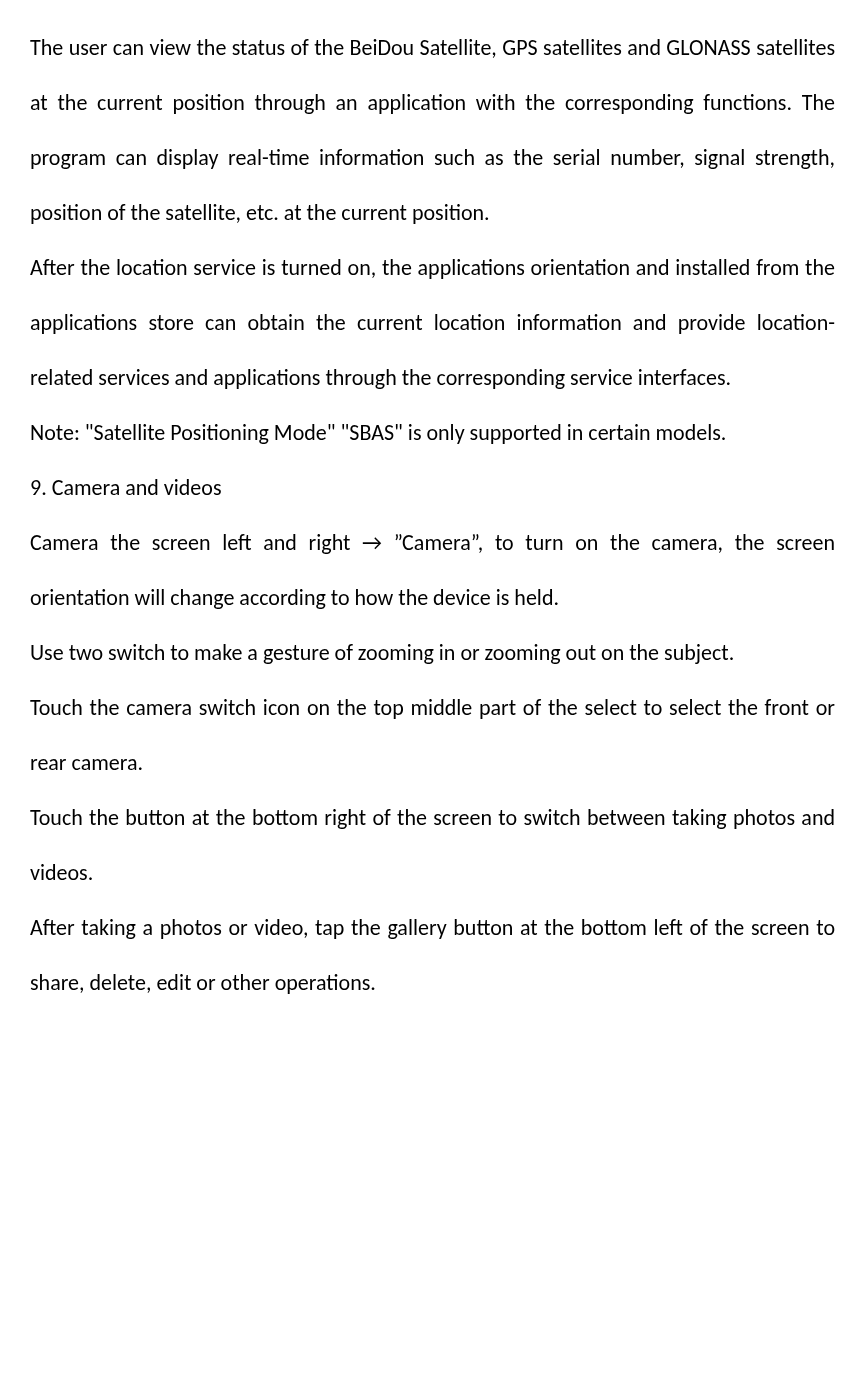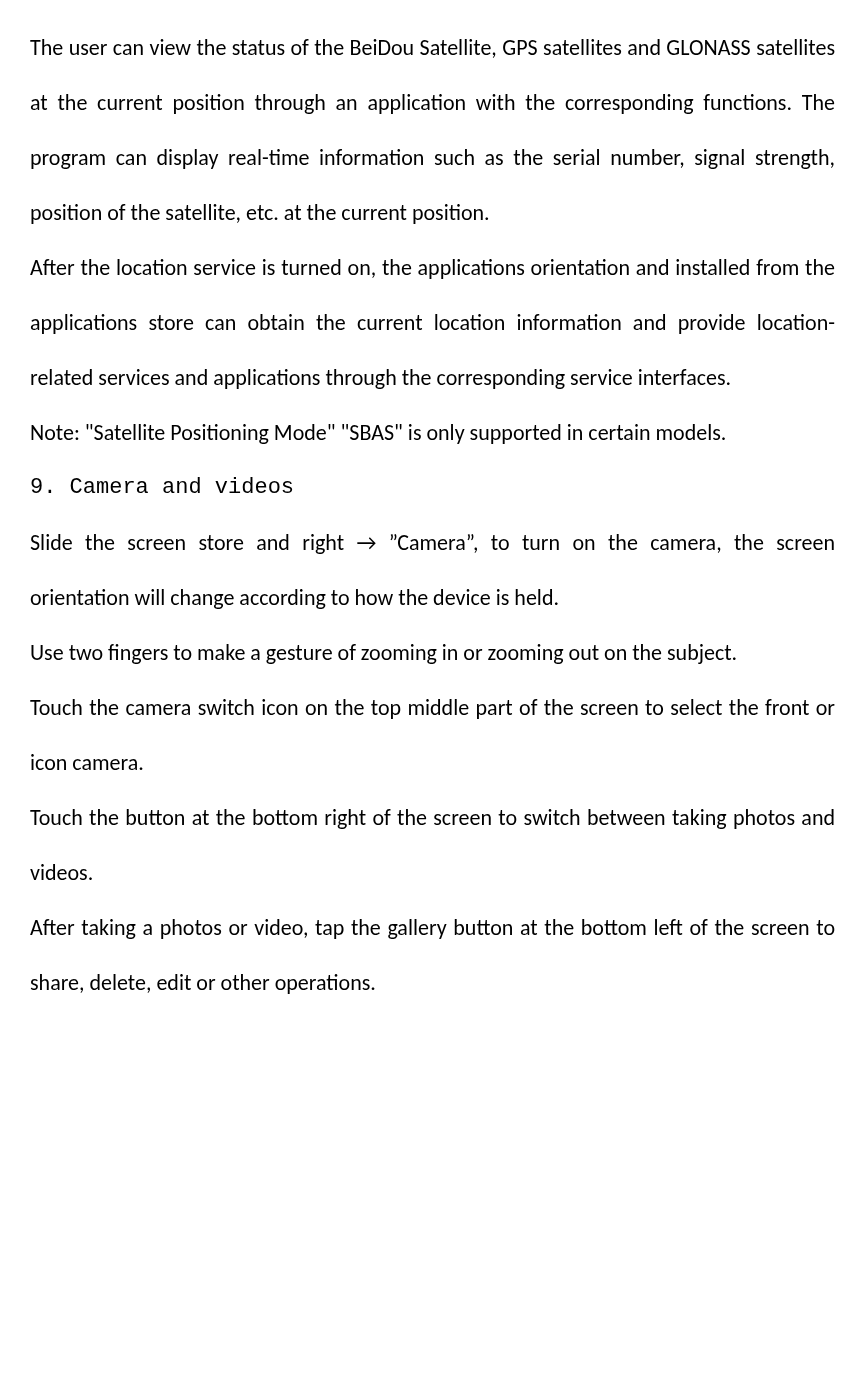--- a/index.html
+++ b/index.html
@@ -19,40 +19,39 @@
       font-size: 22px;
       line-height: 2.5;
       text-align: justify;
       text-justify: inter-word;
       margin-bottom: 0;
     }
     .heading {
       font-size: 22px;
       line-height: 2.5;
       margin-bottom: 0;
-      font-family: Liberation Mono, monospace;
     }
     .arrow {
       display: inline;
     }
   </style>
 </head>
 <body>
 
 <div class="paragraph">The user can view the status of the BeiDou Satellite, GPS satellites and GLONASS satellites at the current position through an application with the corresponding functions. The program can display real-time information such as the serial number, signal strength, position of the satellite, etc. at the current position.</div>
 
 <div class="paragraph">After the location service is turned on, the applications orientation and installed from the applications store can obtain the current location information and provide location-related services and applications through the corresponding service interfaces.</div>
 
 <div class="paragraph">Note: "Satellite Positioning Mode" "SBAS" is only supported in certain models.</div>
 
 <div class="heading">9. Camera and videos</div>
 
 <div class="paragraph">
-  <span>Slide the screen store and right </span><span class="arrow">→</span><span> ”Camera”, to turn on the camera, the screen orientation will change according to how the device is held.</span>
+  <span>Camera the screen left and right </span><span class="arrow">→</span><span> ”Camera”, to turn on the camera, the screen orientation will change according to how the device is held.</span>
 </div>
 
-<div class="paragraph">Use two fingers to make a gesture of zooming in or zooming out on the subject.</div>
+<div class="paragraph">Use two switch to make a gesture of zooming in or zooming out on the subject.</div>
 
-<div class="paragraph">Touch the camera switch icon on the top middle part of the screen to select the front or icon camera.</div>
+<div class="paragraph">Touch the camera switch icon on the top middle part of the select to select the front or rear camera.</div>
 
 <div class="paragraph">Touch the button at the bottom right of the screen to switch between taking photos and videos.</div>
 
 <div class="paragraph">After taking a photos or video, tap the gallery button at the bottom left of the screen to share, delete, edit or other operations.</div>
 
 </body></html>

